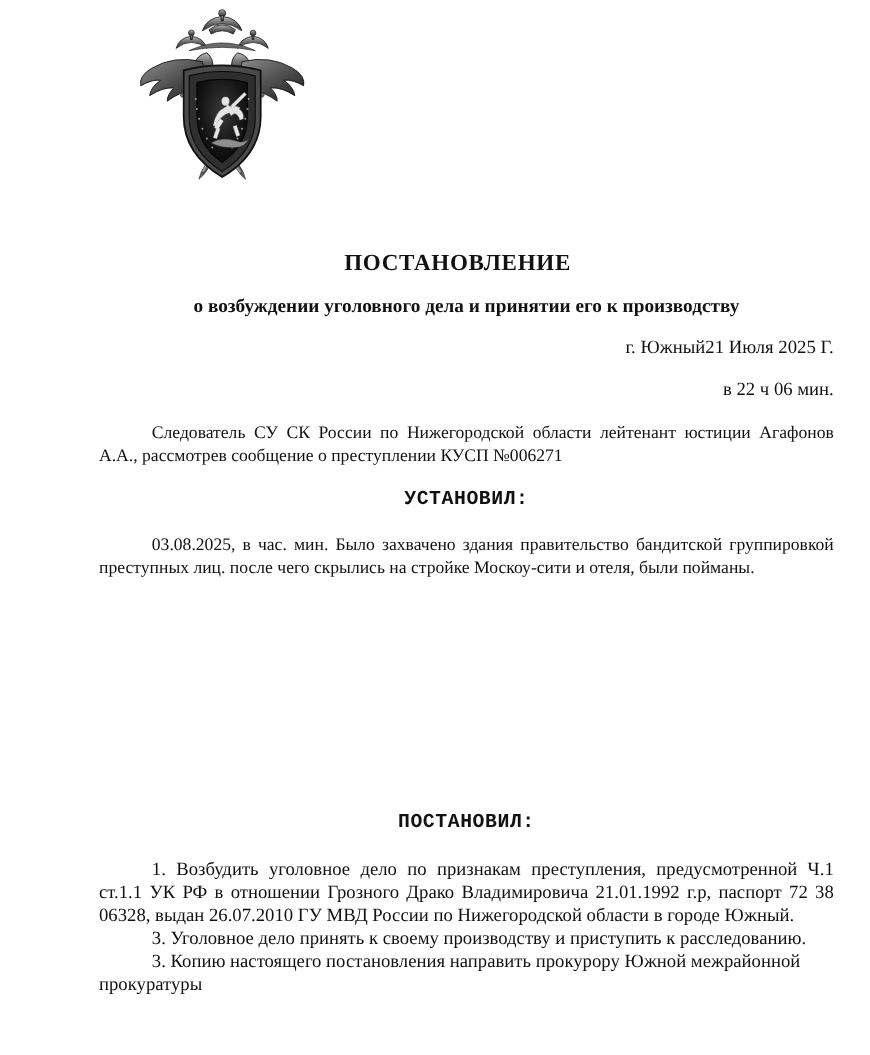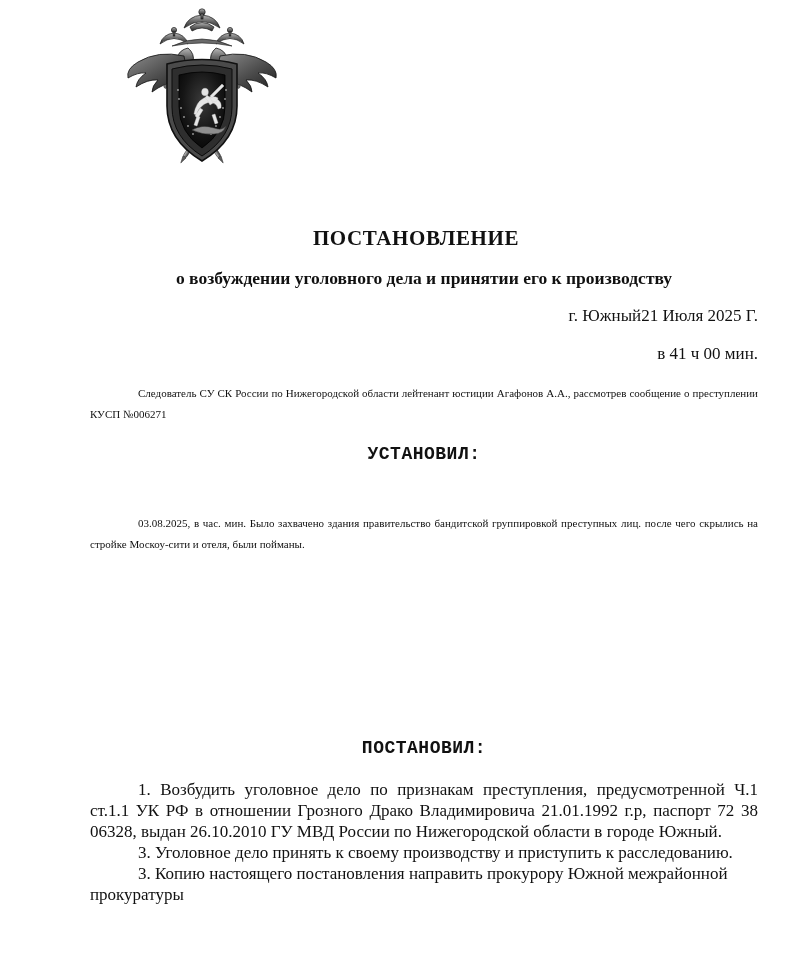--- a/index.html
+++ b/index.html
@@ -76,29 +76,29 @@
     width: 668px;
     text-align: right;
     font-size: 17px;
   }
 
   
   .para {
     position: absolute;
     left: 90px;
     width: 668px;
-    font-size: 11px;
+    font-size: 16px;
     line-height: 21px;
     text-align: justify;
     text-indent: 48px;
     text-justify: inter-word;
   }
 
   .p-investigator { top: 383px; }
-  .p-event        { top: 485px; margin-top: 28px; }
+  .p-event        { top: 485px; }
   .p-considering  { top: 586px; }
 
   .section-head {
     position: absolute;
     left: 90px;
     width: 668px;
     text-align: center;
     font-size: 18px;
     font-weight: bold;
     letter-spacing: 0.5px;
@@ -233,30 +233,30 @@
 
   <div class="doc-title">ПОСТАНОВЛЕНИЕ</div>
 
   <div class="doc-subtitle">о возбуждении уголовного дела и принятии его к производству</div>
 
   <div class="meta-row place-date">
     <span>г. Южный</span>
     <span>21 Июля 2025 Г.</span>
   </div>
 
-  <div class="meta-time">в 41 ч 00 мин.</div>
+  <div class="meta-time">в 22 ч 06 мин.</div>
 
   <div class="para p-investigator">Следователь СУ СК России по Нижегородской области лейтенант юстиции Агафонов А.А., рассмотрев сообщение о преступлении КУСП №006271</div>
 
   <div class="section-head head-ustanovil">УСТАНОВИЛ:</div>
 
   <div class="para p-event"> 03.08.2025, в    час.   мин. Было захвачено здания правительство бандитской группировкой преступных лиц. после чего скрылись на стройке Москоу-сити и отеля, были пойманы.</div>
 
 
   <div class="section-head head-postanovil">ПОСТАНОВИЛ:</div>
 
   <div class="resolution-list">
-    <p class="item">1. Возбудить уголовное дело по признакам преступления, предусмотренной Ч.1 ст.1.1 УК РФ в отношении Грозного Драко Владимировича 21.01.1992 г.р, паспорт 72 38 06328, выдан 26.10.2010 ГУ МВД России по Нижегородской области в городе Южный.</p>
+    <p class="item">1. Возбудить уголовное дело по признакам преступления, предусмотренной Ч.1 ст.1.1 УК РФ в отношении Грозного Драко Владимировича 21.01.1992 г.р, паспорт 72 38 06328, выдан 26.07.2010 ГУ МВД России по Нижегородской области в городе Южный.</p>
     <p class="item last">3. Уголовное дело принять к своему производству и приступить к расследованию.</p>
     <p class="item last">3. Копию настоящего постановления направить прокурору Южной межрайонной прокуратуры</p>
   </div>
 
 </div>
 
 </body></html>

